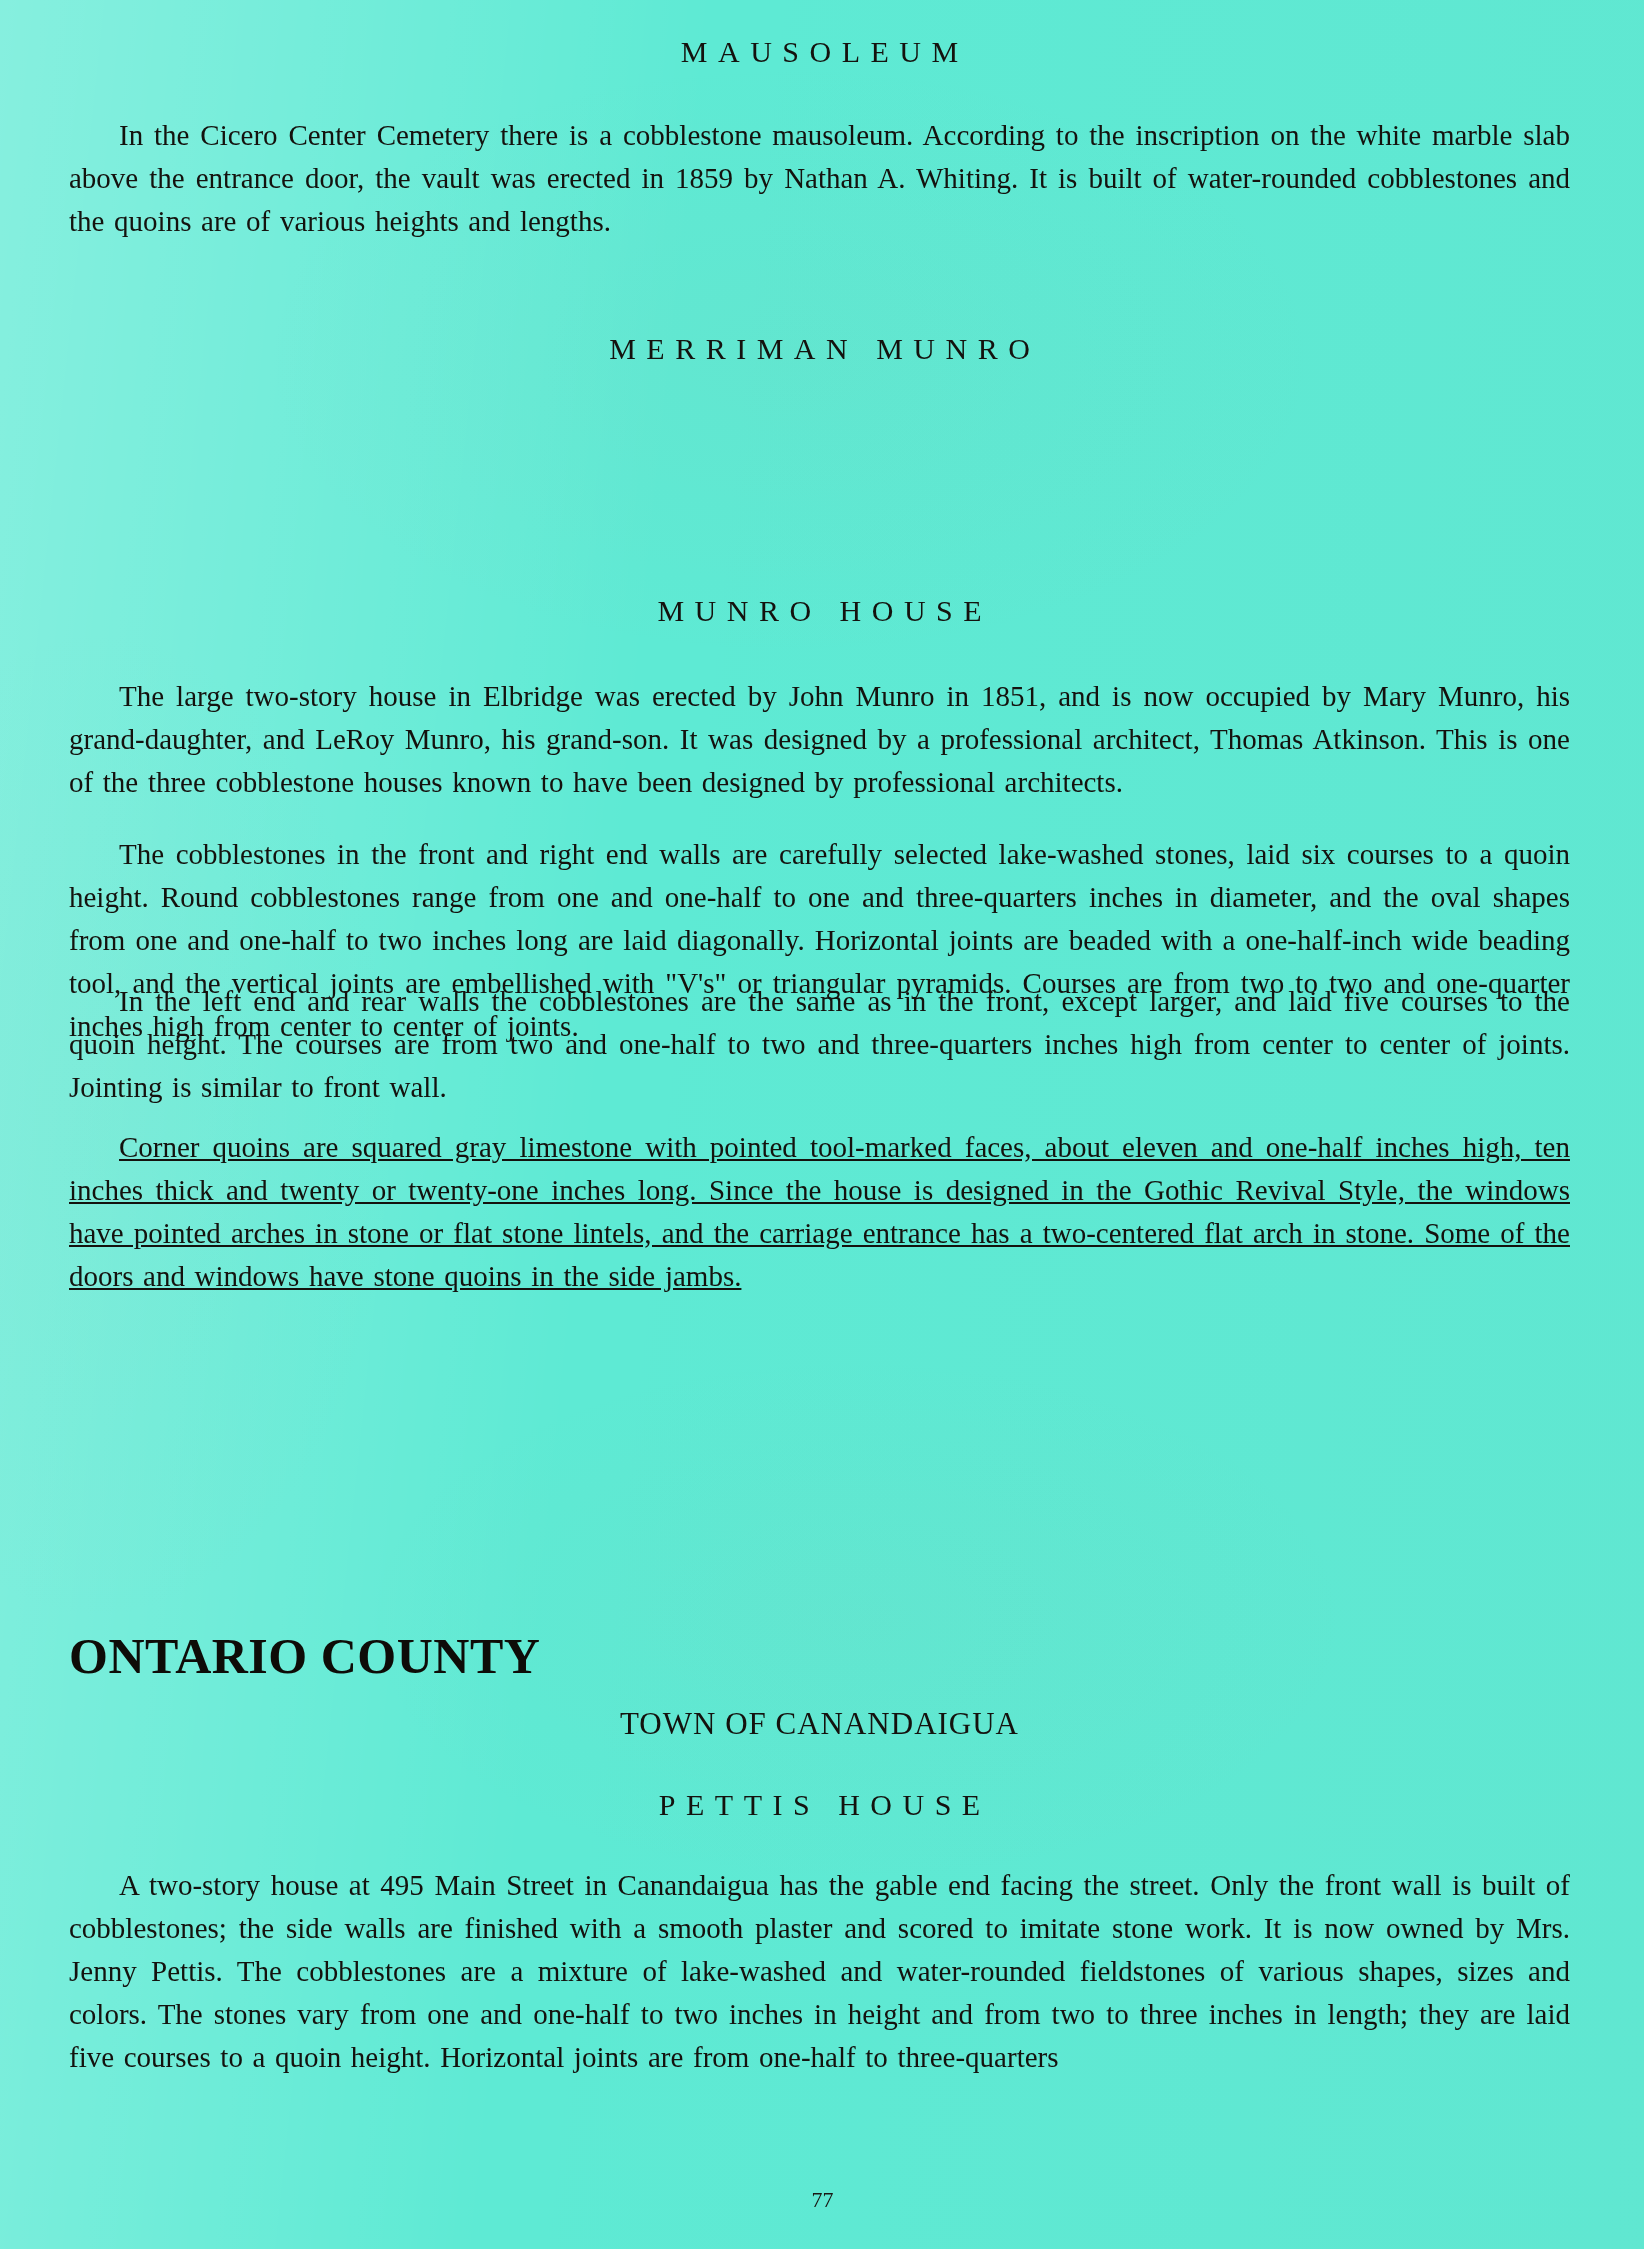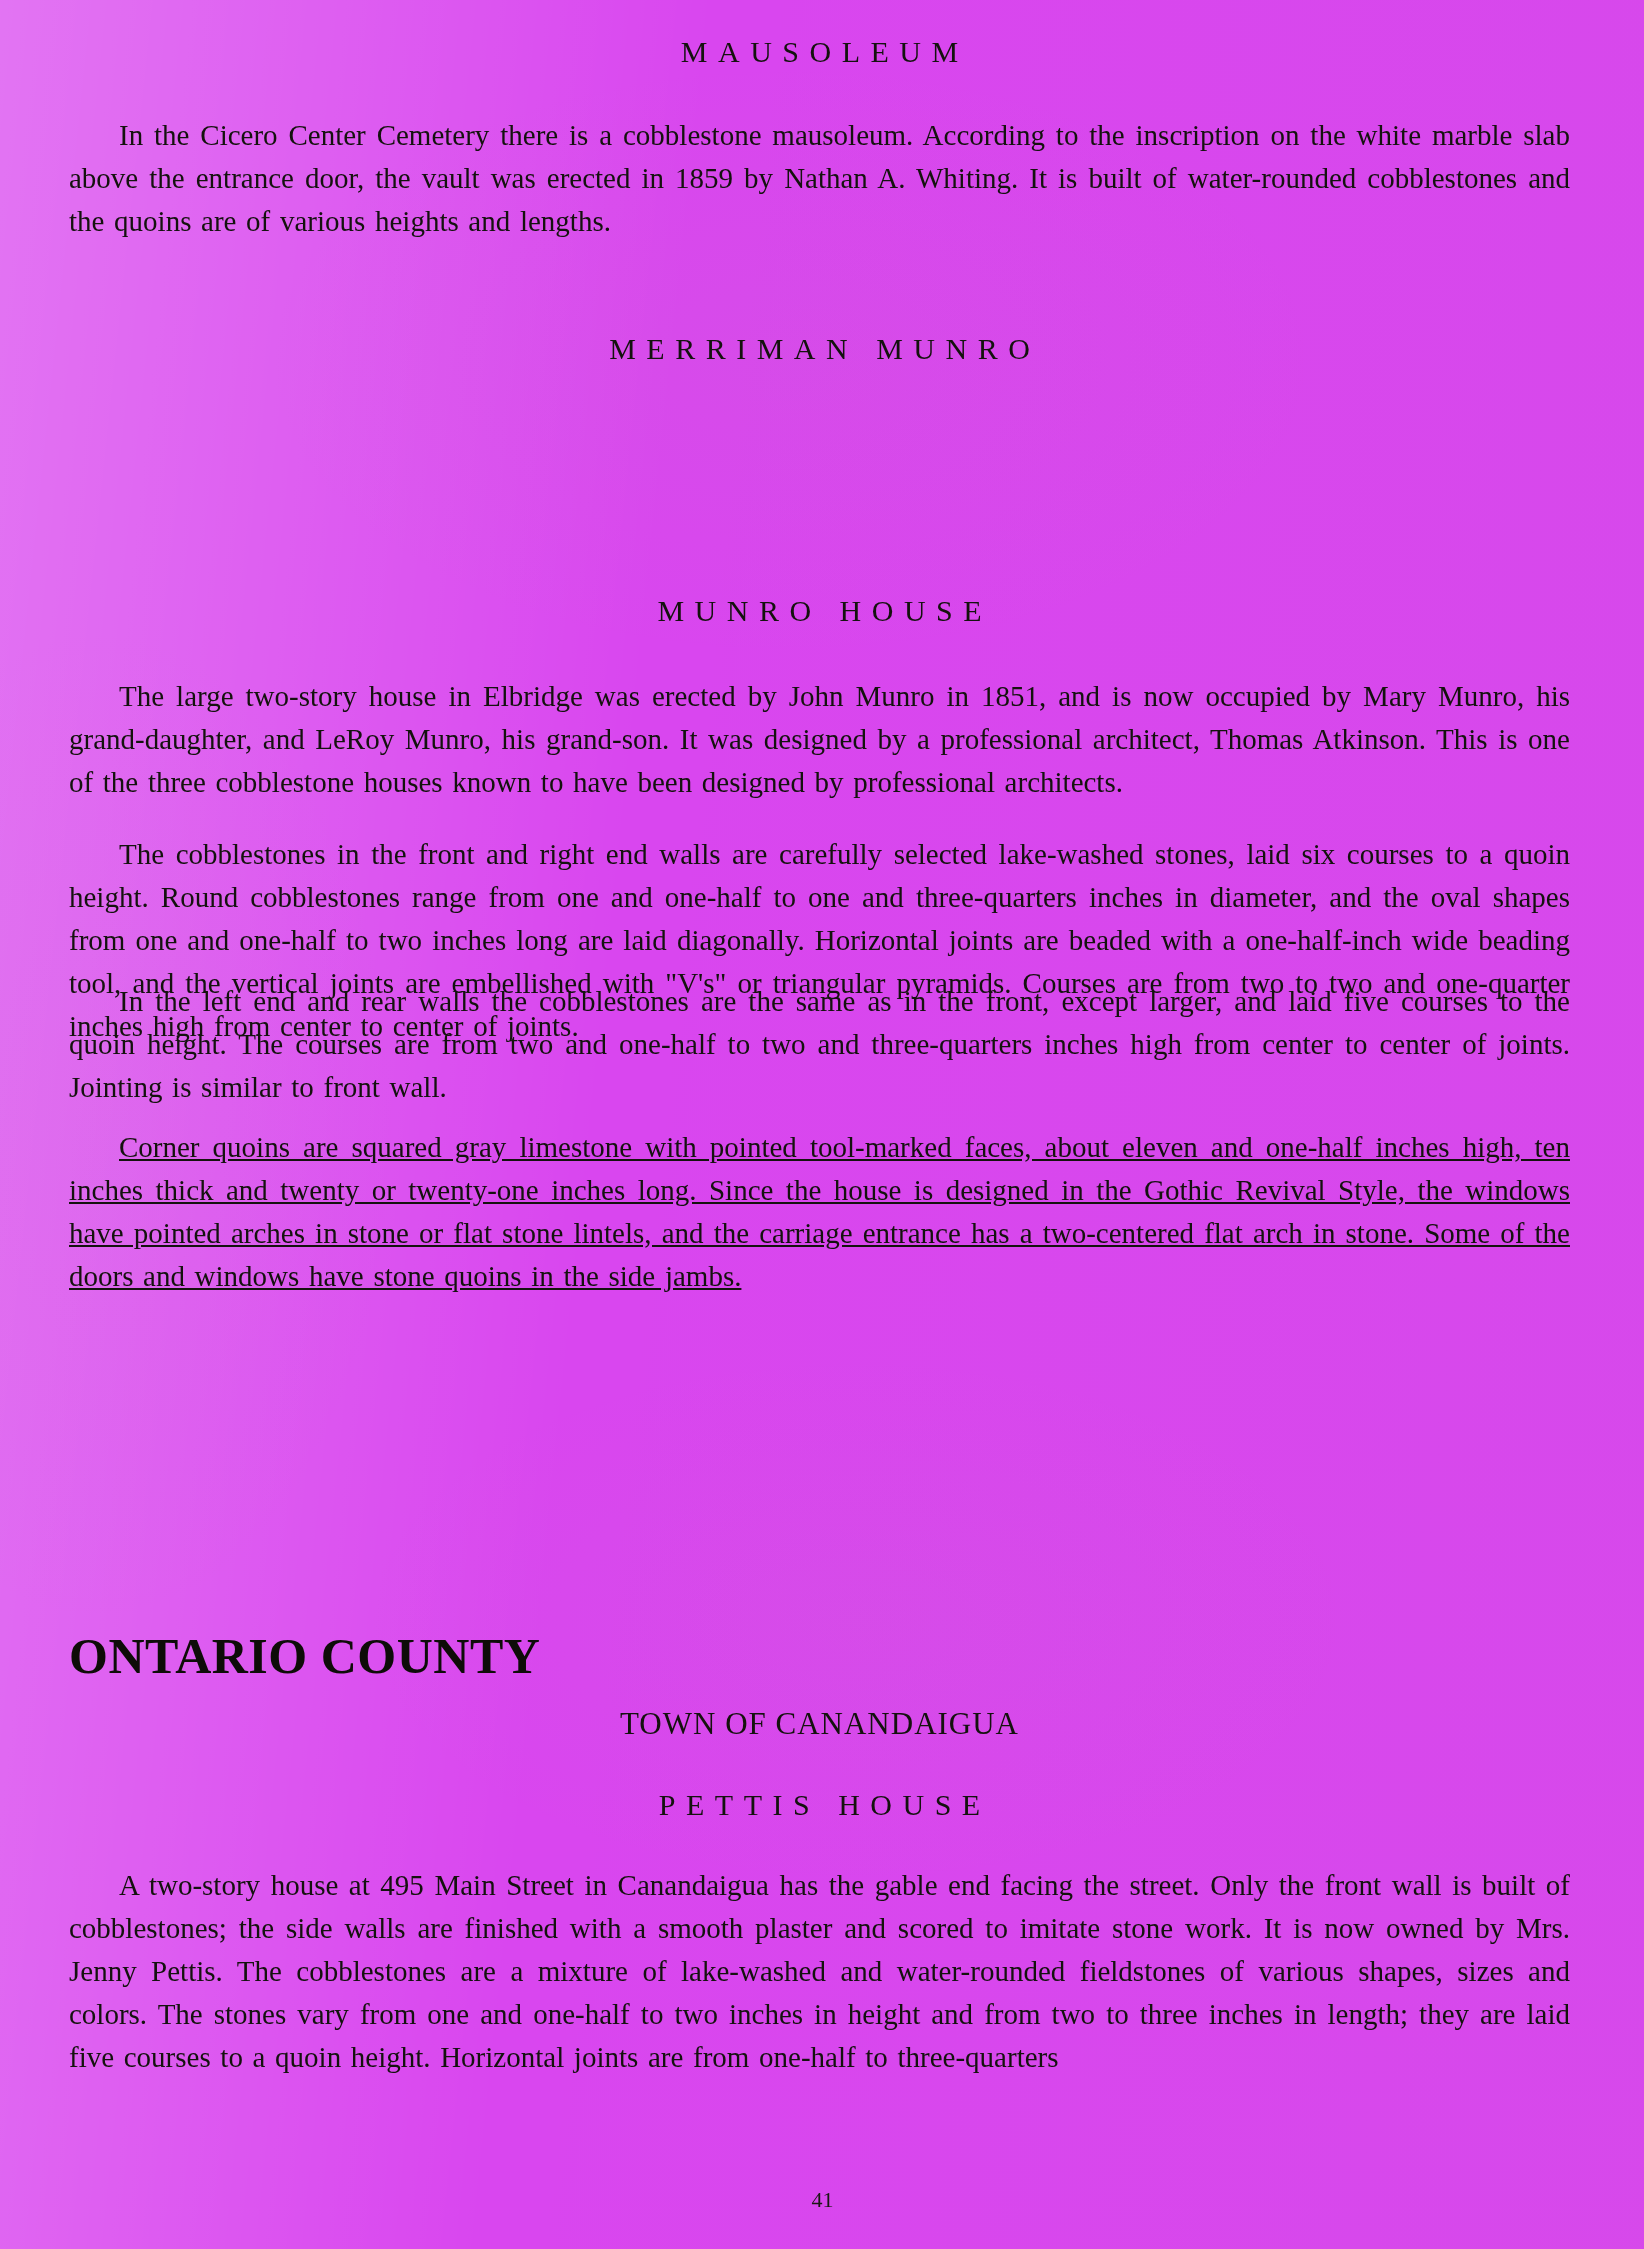--- a/index.html
+++ b/index.html
@@ -5,21 +5,21 @@
   html, body {
     margin: 0;
     padding: 0;
     background: #f4f2e8;
   }
 
   .page {
     position: relative;
     width: 1645px;
     height: 2250px;
-    background: #d946ef;
+    background: #5eead4;
     overflow: hidden;
     font-family: "Liberation Serif", "DejaVu Serif", serif;
     color: #14120e;
   }
 
   
   .paper-grain {
     position: absolute;
     inset: 0;
     pointer-events: none;
@@ -156,15 +156,15 @@
     </div>
     <div class="blk" id="blk-town-heading">
       <div class="h-town">TOWN OF CANANDAIGUA</div>
     </div>
     <div class="blk" id="blk-pettis-body">
       <p class="para indent">A two-story house at 495 Main Street in Canandaigua has the gable end facing the street. Only the front wall is built of cobblestones; the side walls are finished with a smooth plaster and scored to imitate stone work. It is now owned by Mrs. Jenny Pettis. The cobblestones are a mixture of lake-washed and water-rounded fieldstones of various shapes, sizes and colors. The stones vary from one and one-half to two inches in height and from two to three inches in length; they are laid five courses to a quoin height. Horizontal joints are from one-half to three-quarters</p>
     </div>
 
   </div>
 
-  <div class="folio" id="folio-number">41</div>
+  <div class="folio" id="folio-number">77</div>
 </div>
 
 
 </body></html>

